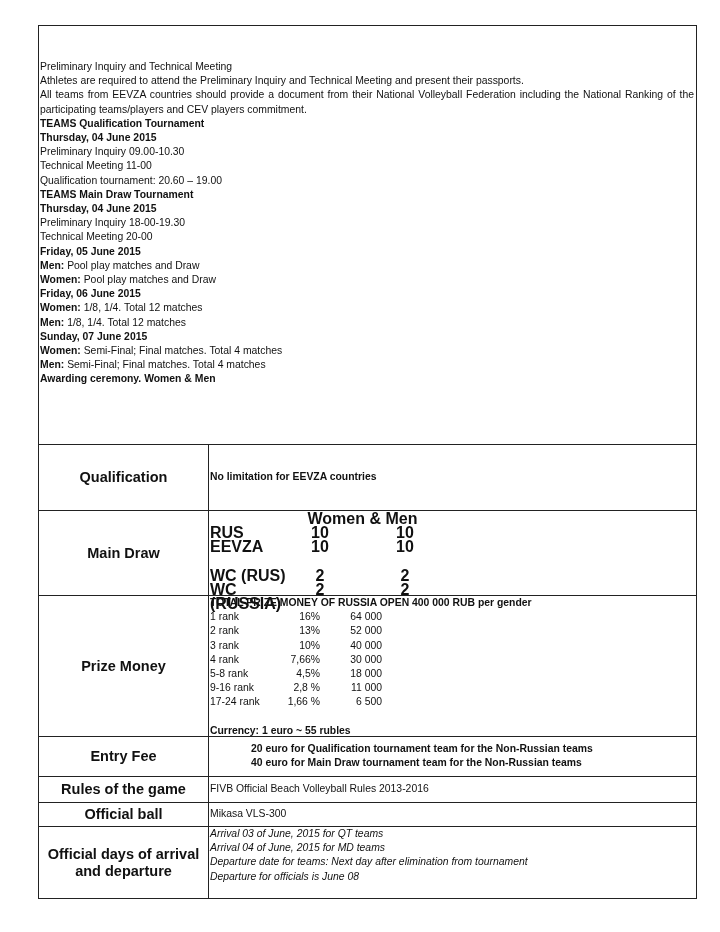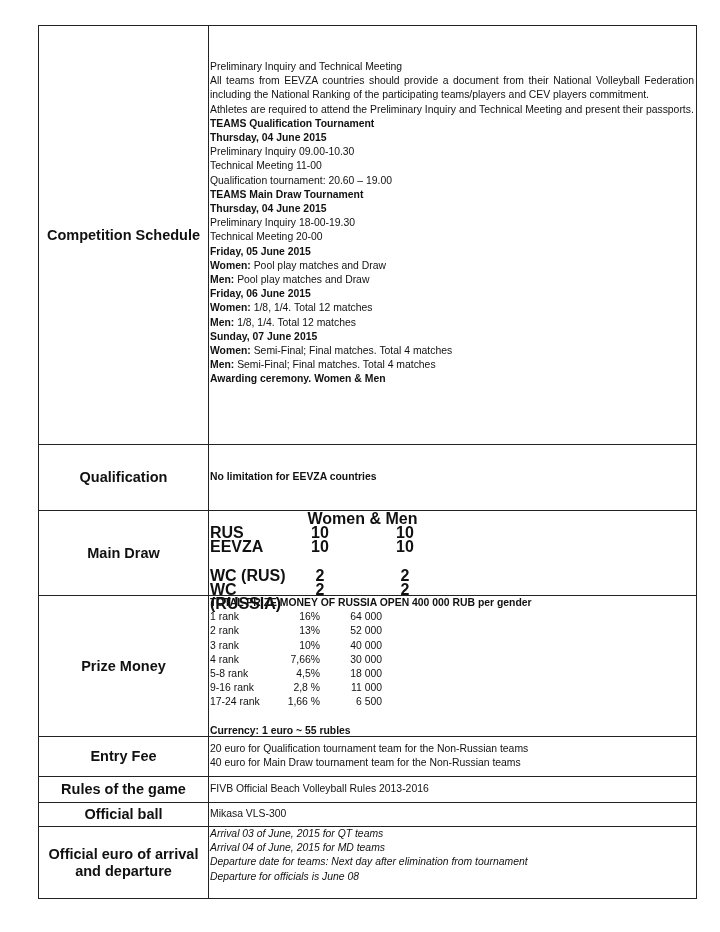--- a/index.html
+++ b/index.html
@@ -21,47 +21,46 @@
   .r-ball { height: 24px; }
   .r-arr { height: 72px; }
   .sched-val { padding-top: 34px; }
   .qual-val { display: flex; align-items: center; font-weight: bold; }
   .grid { display: grid; }
   .md-grid { grid-template-columns: 95px 30px 55px 30px; font-weight: bold; font-size: 16px; line-height: 14.2px; padding-top: 1px; }
   .md-grid .c { text-align: center; }
   .prize-grid { grid-template-columns: 60px 50px 62px; }
   .prize-grid .c { text-align: right; }
   .prize-grid .r { text-align: right; }
-  .fee-val { padding-top: 5px; font-weight: normal; }
+  .fee-val { padding-top: 5px; font-weight: bold; margin-left: 41px; }
   .single-val { display: flex; align-items: center; }
   .arr-val { padding-top: 0px; font-style: italic; }
 </style>
 </head>
 <body>
 
 <div class="tbl">
 
   <div class="row r-sched">
-    <div class="lbl">Competition Schedule</div>
     <div class="val sched-val">
       <div class="line">Preliminary Inquiry and Technical Meeting</div>
+      <div class="just">Athletes are required to attend the Preliminary Inquiry and Technical Meeting and present their passports.</div>
       <div class="just">All teams from EEVZA countries should provide a document from their National Volleyball Federation including the National Ranking of the participating teams/players and CEV players commitment.</div>
-      <div class="just">Athletes are required to attend the Preliminary Inquiry and Technical Meeting and present their passports.</div>
       <div class="line b">TEAMS Qualification Tournament</div>
       <div class="line b">Thursday, 04 June 2015</div>
       <div class="line">Preliminary Inquiry 09.00-10.30</div>
       <div class="line">Technical Meeting 11-00</div>
       <div class="line">Qualification tournament: 20.60 – 19.00</div>
       <div class="line b">TEAMS Main Draw Tournament</div>
       <div class="line b">Thursday, 04 June 2015</div>
       <div class="line">Preliminary Inquiry 18-00-19.30</div>
       <div class="line">Technical Meeting 20-00</div>
       <div class="line b">Friday, 05 June 2015</div>
+      <div class="line"><span class="b">Men:</span><span> Pool play matches and Draw</span></div>
       <div class="line"><span class="b">Women:</span><span> Pool play matches and Draw</span></div>
-      <div class="line"><span class="b">Men:</span><span> Pool play matches and Draw</span></div>
       <div class="line b">Friday, 06 June 2015</div>
       <div class="line"><span class="b">Women:</span><span> 1/8, 1/4. Total 12 matches</span></div>
       <div class="line"><span class="b">Men:</span><span> 1/8, 1/4. Total 12 matches</span></div>
       <div class="line b">Sunday, 07 June 2015</div>
       <div class="line"><span class="b">Women:</span><span> Semi-Final; Final matches. Total 4 matches</span></div>
       <div class="line"><span class="b">Men:</span><span> Semi-Final; Final matches. Total 4 matches</span></div>
       <div class="line b">Awarding ceremony. Women &amp; Men</div>
     </div>
   </div>
 
@@ -149,21 +148,21 @@
     <div class="lbl">Rules of the game</div>
     <div class="val single-val">FIVB Official Beach Volleyball Rules 2013-2016</div>
   </div>
 
   <div class="row r-ball">
     <div class="lbl">Official ball</div>
     <div class="val single-val">Mikasa VLS-300</div>
   </div>
 
   <div class="row r-arr">
-    <div class="lbl">Official euro of arrival and departure</div>
+    <div class="lbl">Official days of arrival and departure</div>
     <div class="val arr-val">
       <div class="line">Arrival 03 of June, 2015 for QT teams</div>
       <div class="line">Arrival  04 of June, 2015 for MD teams</div>
       <div class="line">Departure date for teams: Next day after elimination from tournament</div>
       <div class="line">Departure for officials is June 08</div>
     </div>
   </div>
 
 </div>
 

